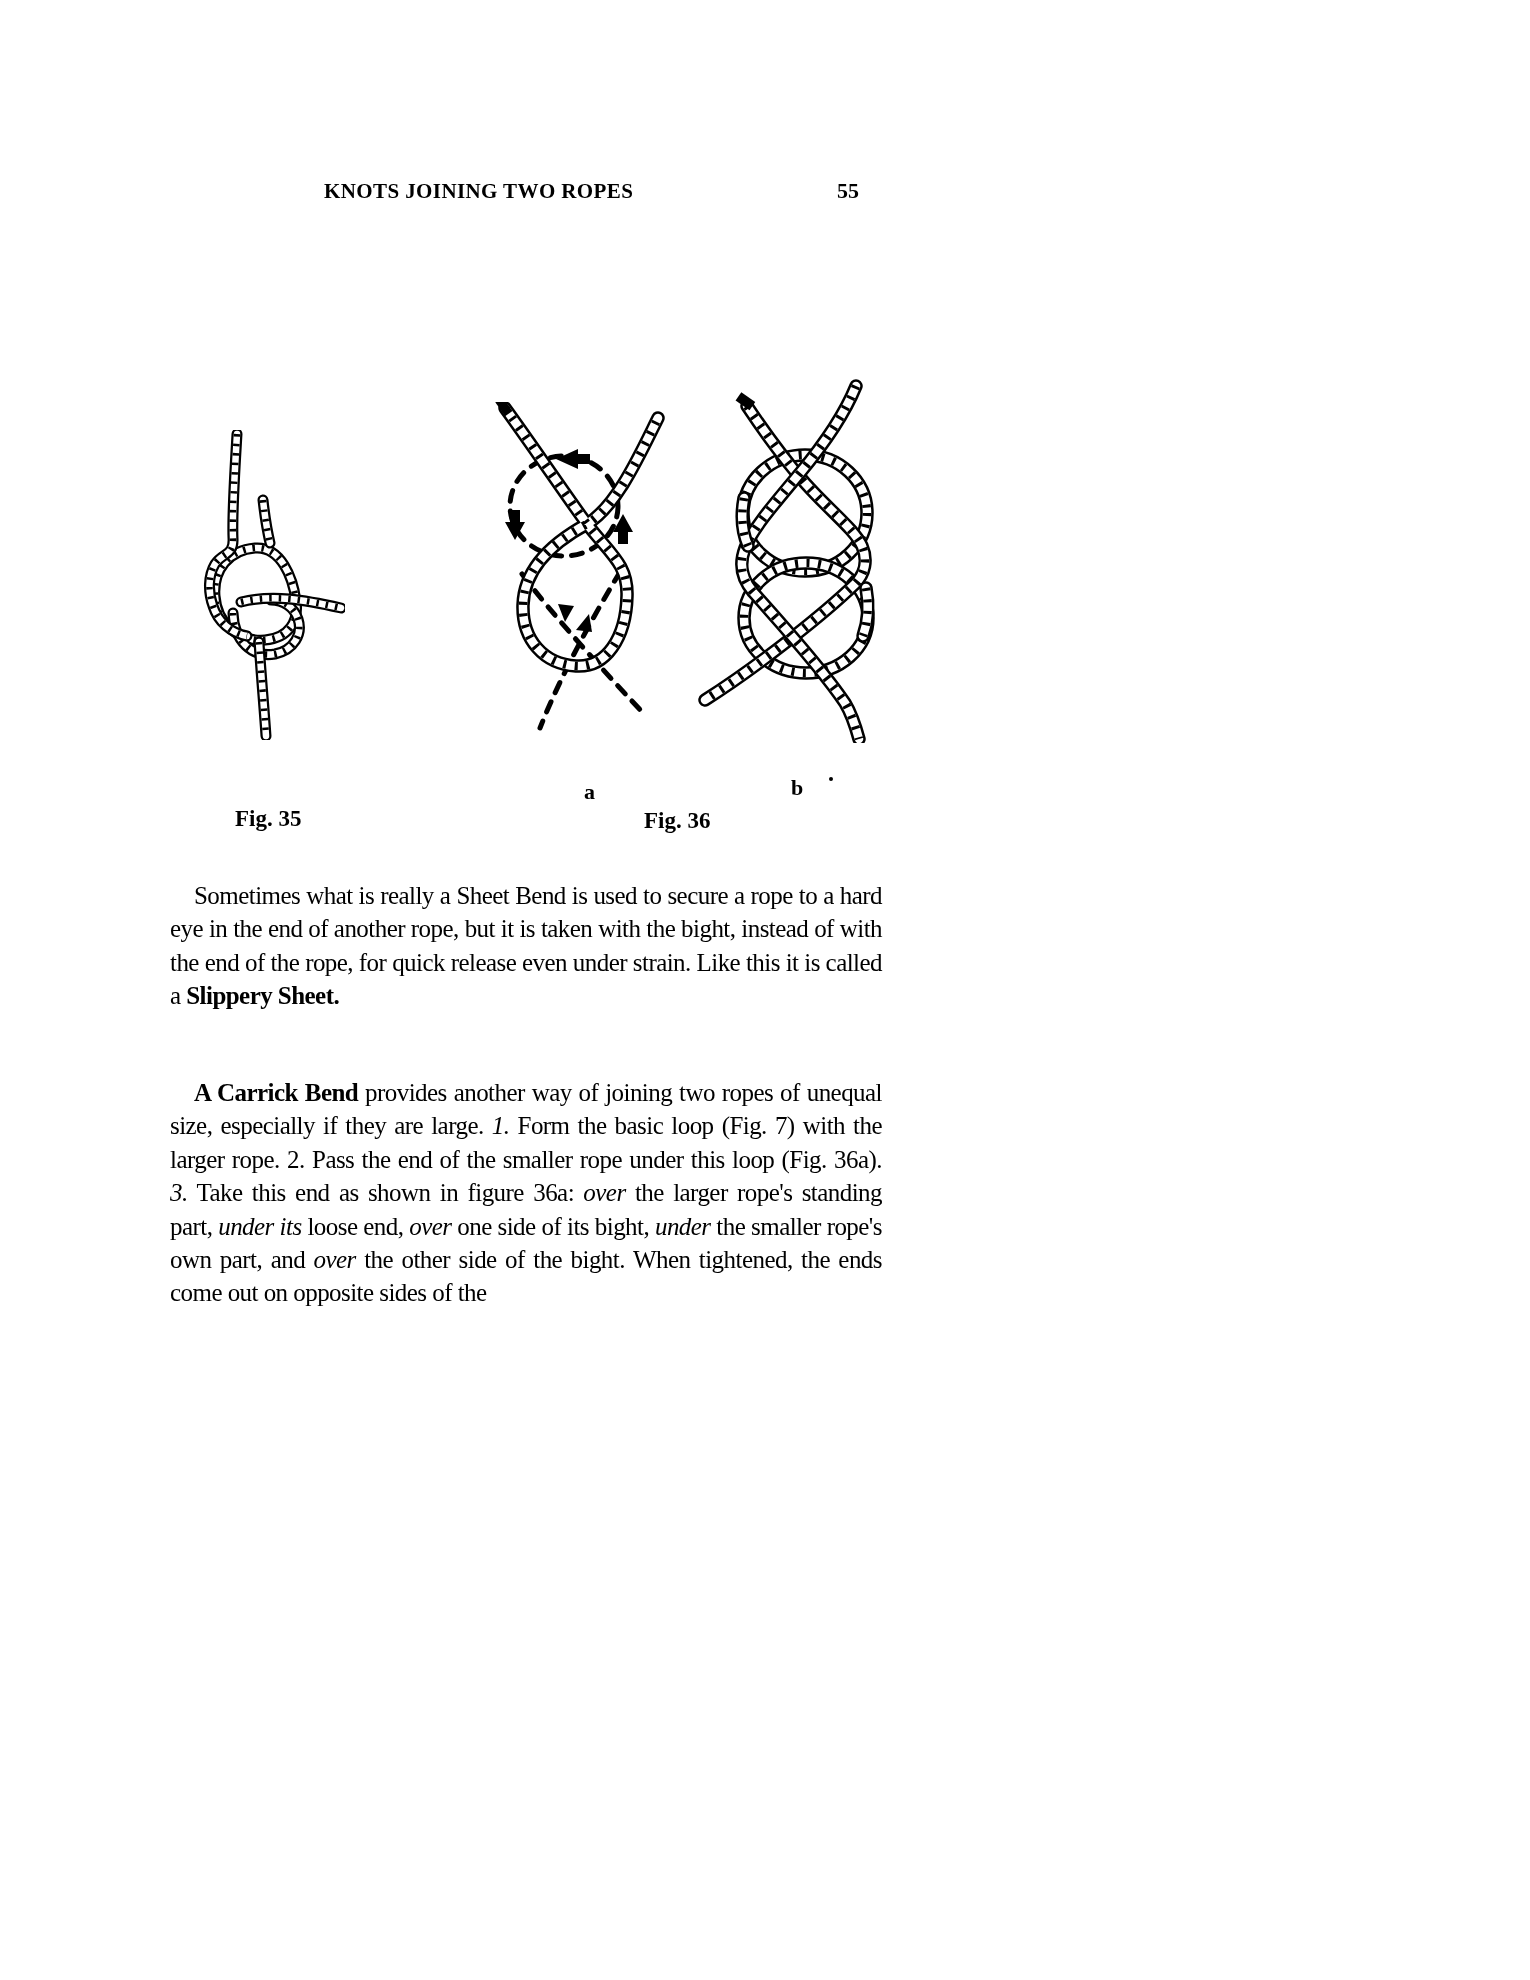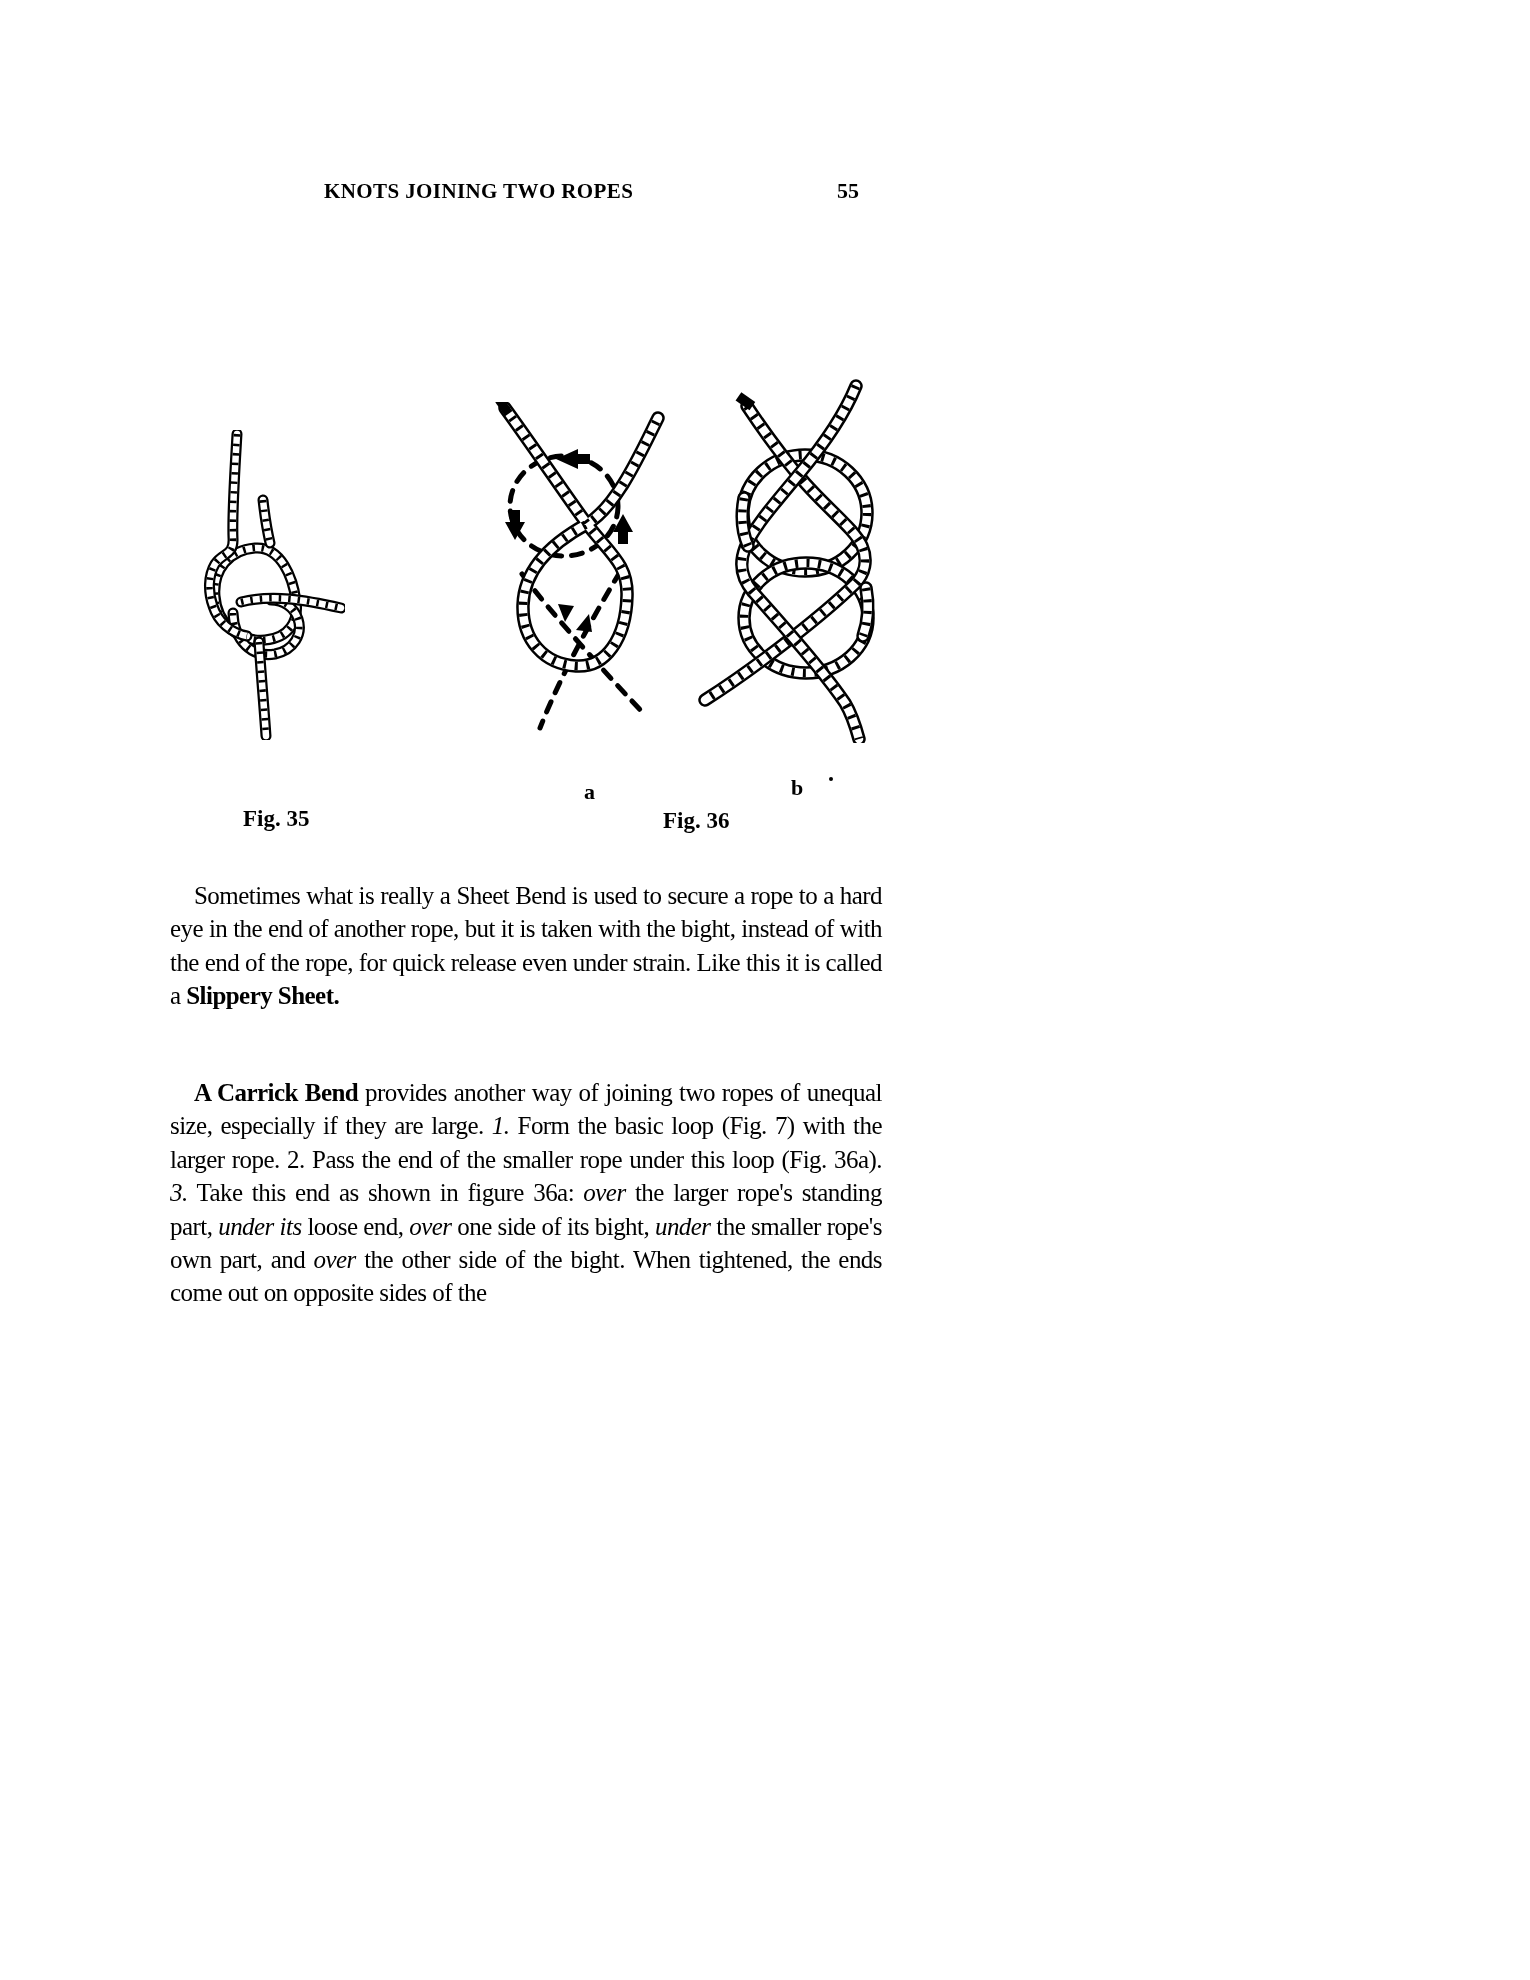--- a/index.html
+++ b/index.html
@@ -30,22 +30,22 @@
   #p3{top:1076px;text-indent:24px;}
   .seg-b{font-weight:bold;}
   .seg-i{font-style:italic;}
   .fig{position:absolute;}
   #fig35{left:195px;top:430px;}
   #fig36a{left:492px;top:402px;}
   #fig36b{left:675px;top:378px;}
   .figcap{
     position:absolute;font-size:23px;font-weight:bold;white-space:nowrap;
   }
-  #cap35{left:243px;top:806px;text-align:center;}
-  #cap36{left:663px;top:808px;text-align:center;}
+  #cap35{left:235px;top:806px;text-align:center;}
+  #cap36{left:644px;top:808px;text-align:center;}
   .sublabel{
     position:absolute;font-size:22px;font-weight:bold;
   }
   #label-a{left:584px;top:779px;}
   #label-b{left:791px;top:775px;}
   .speck{
     position:absolute;left:829px;top:777px;width:4px;height:4px;
     background:#000;border-radius:50%;
   }
   

